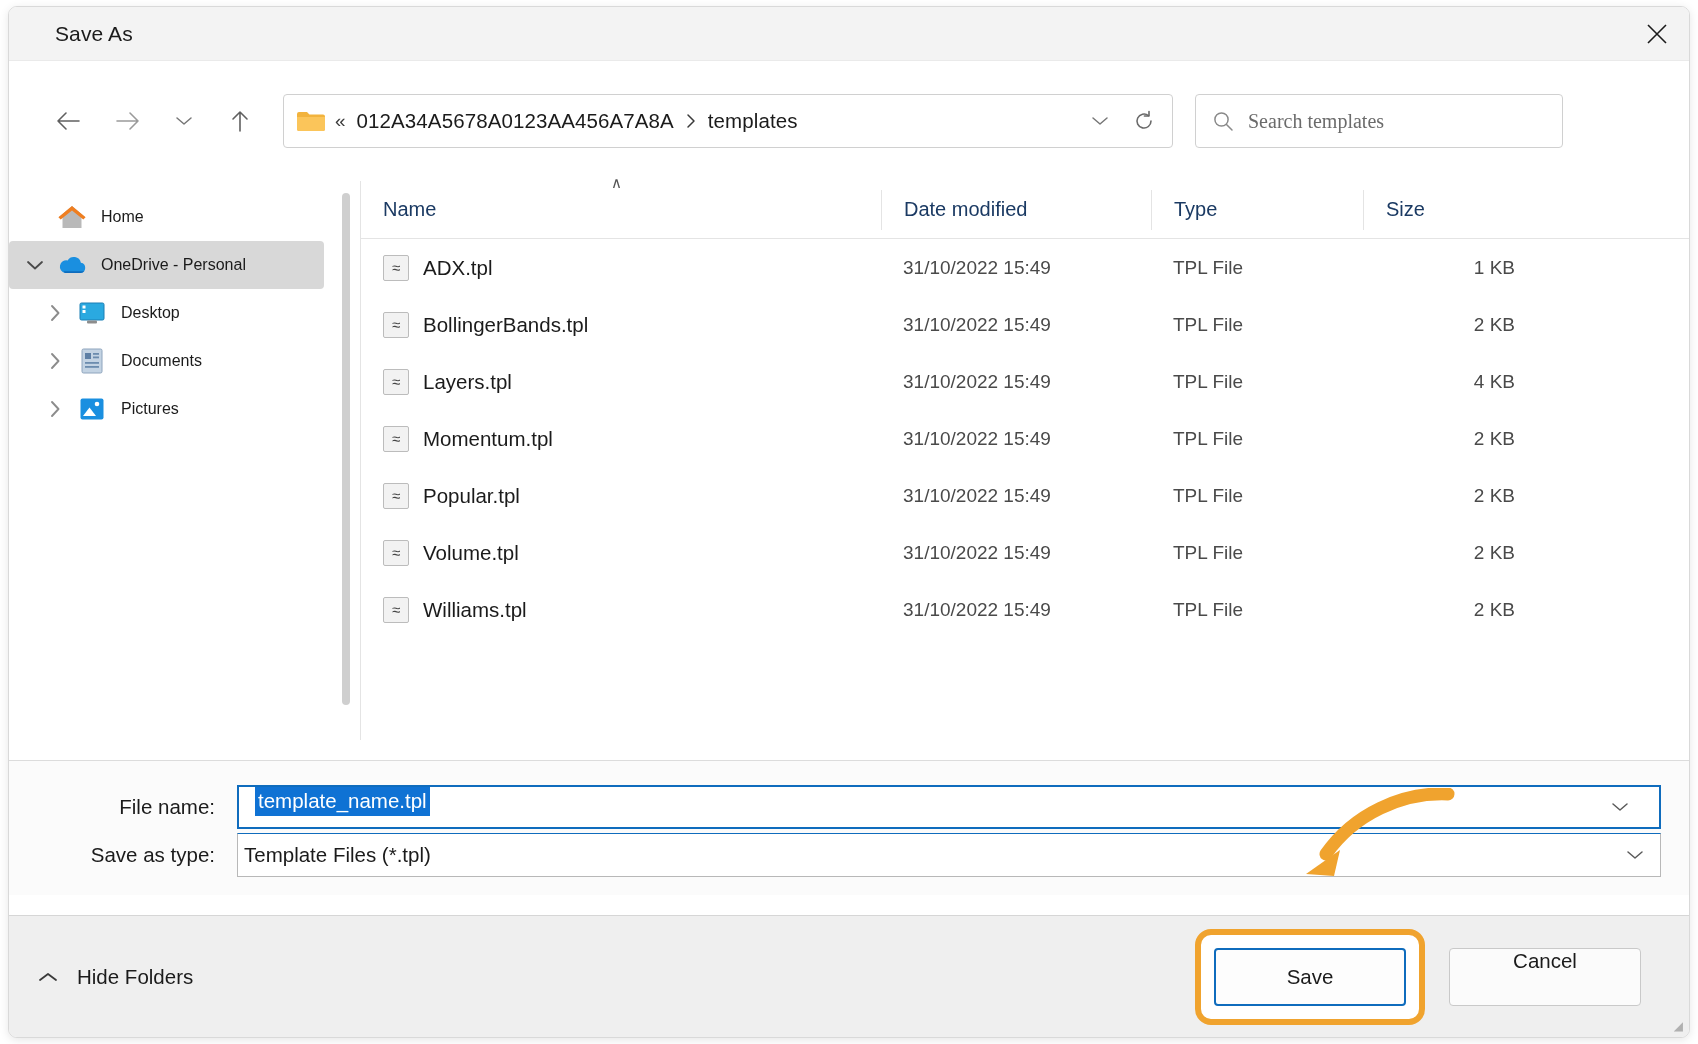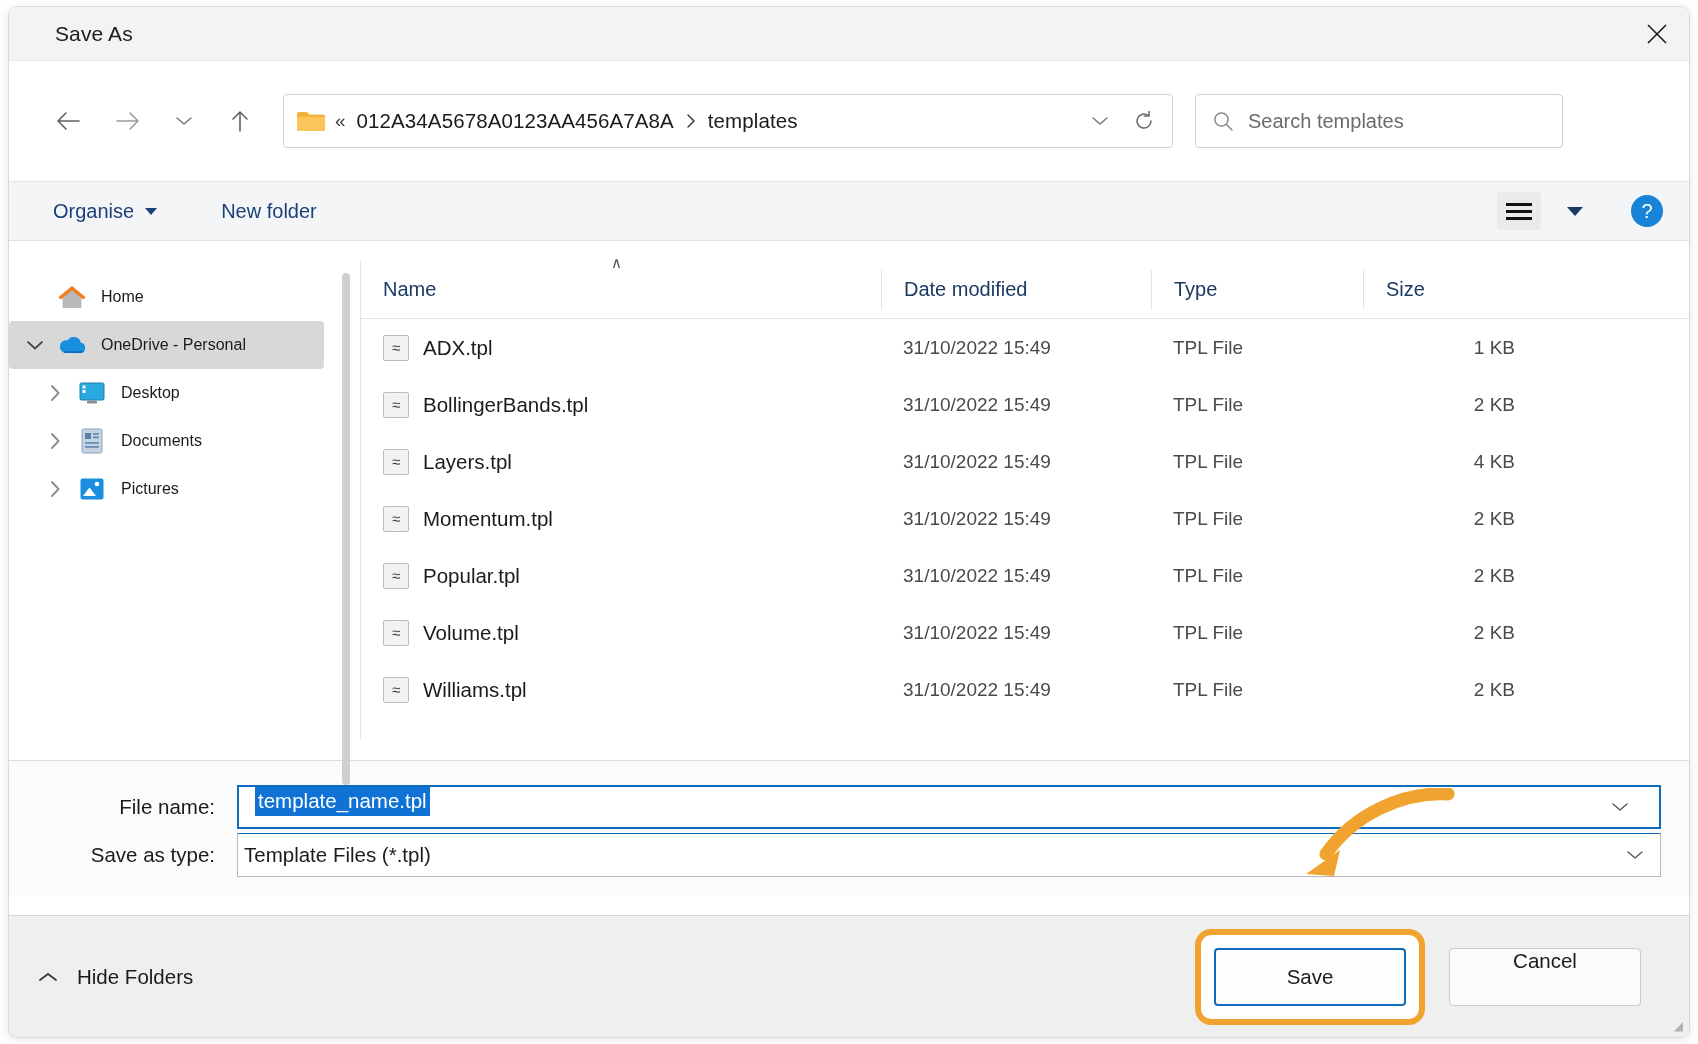--- a/index.html
+++ b/index.html
@@ -118,21 +118,21 @@
     border: 1px solid #d0d0d0;
     background: #ffffff;
     border-radius: 4px;
     display: flex;
     align-items: center;
     padding: 0 12px;
   }
   #search-icon { margin: 0 12px 0 4px; display: flex; }
   #search-input {
     border: none; outline: none;
-    font-family: Liberation Sans, sans-serif;
+    font-family: Liberation Serif, serif;
     font-size: 20px;
     color: #3b82f6;
     background: transparent;
     width: 100%;
   }
   #search-input::placeholder { color: #6b6b6b; opacity: 1; }
 
   
   #command-bar {
     height: 60px;
@@ -526,39 +526,20 @@
       <span id="search-icon">
         <svg width="22" height="22" viewBox="0 0 22 22">
           <circle cx="9.5" cy="9.5" r="6.6" stroke="#8a8a8a" stroke-width="1.5" fill="none"></circle>
           <path d="M14.5 14.5 L20 20" stroke="#8a8a8a" stroke-width="1.5" stroke-linecap="round"></path>
         </svg>
       </span>
       <input id="search-input" type="text" placeholder="Search templates" style="">
     </div>
   </div>
 
-  <div id="command-bar">
-    <div class="cmd-btn" id="organise-button">
-      <span>Organise</span>
-      <span id="organise-caret"></span>
-    </div>
-    <div class="cmd-btn" id="new-folder-button">
-      <span>New folder</span>
-    </div>
-    <div id="cmd-spacer"></div>
-    <div id="view-button">
-      <span class="bar"></span>
-      <span class="bar"></span>
-      <span class="bar"></span>
-    </div>
-    <div id="view-caret"></div>
-    <div id="help-button">
-      <span>?</span>
-    </div>
-  </div>
 
   <div id="body-split">
 
     <div id="sidebar">
 
       <div class="tree-item">
         <span class="tree-chevron"></span>
         <span class="tree-icon">
           <svg width="30" height="28" viewBox="0 0 30 28">
             <path d="M15 3 L28 14 L24.5 14 L24.5 25 L5.5 25 L5.5 14 L2 14 Z" fill="#b9b9b9"></path>

